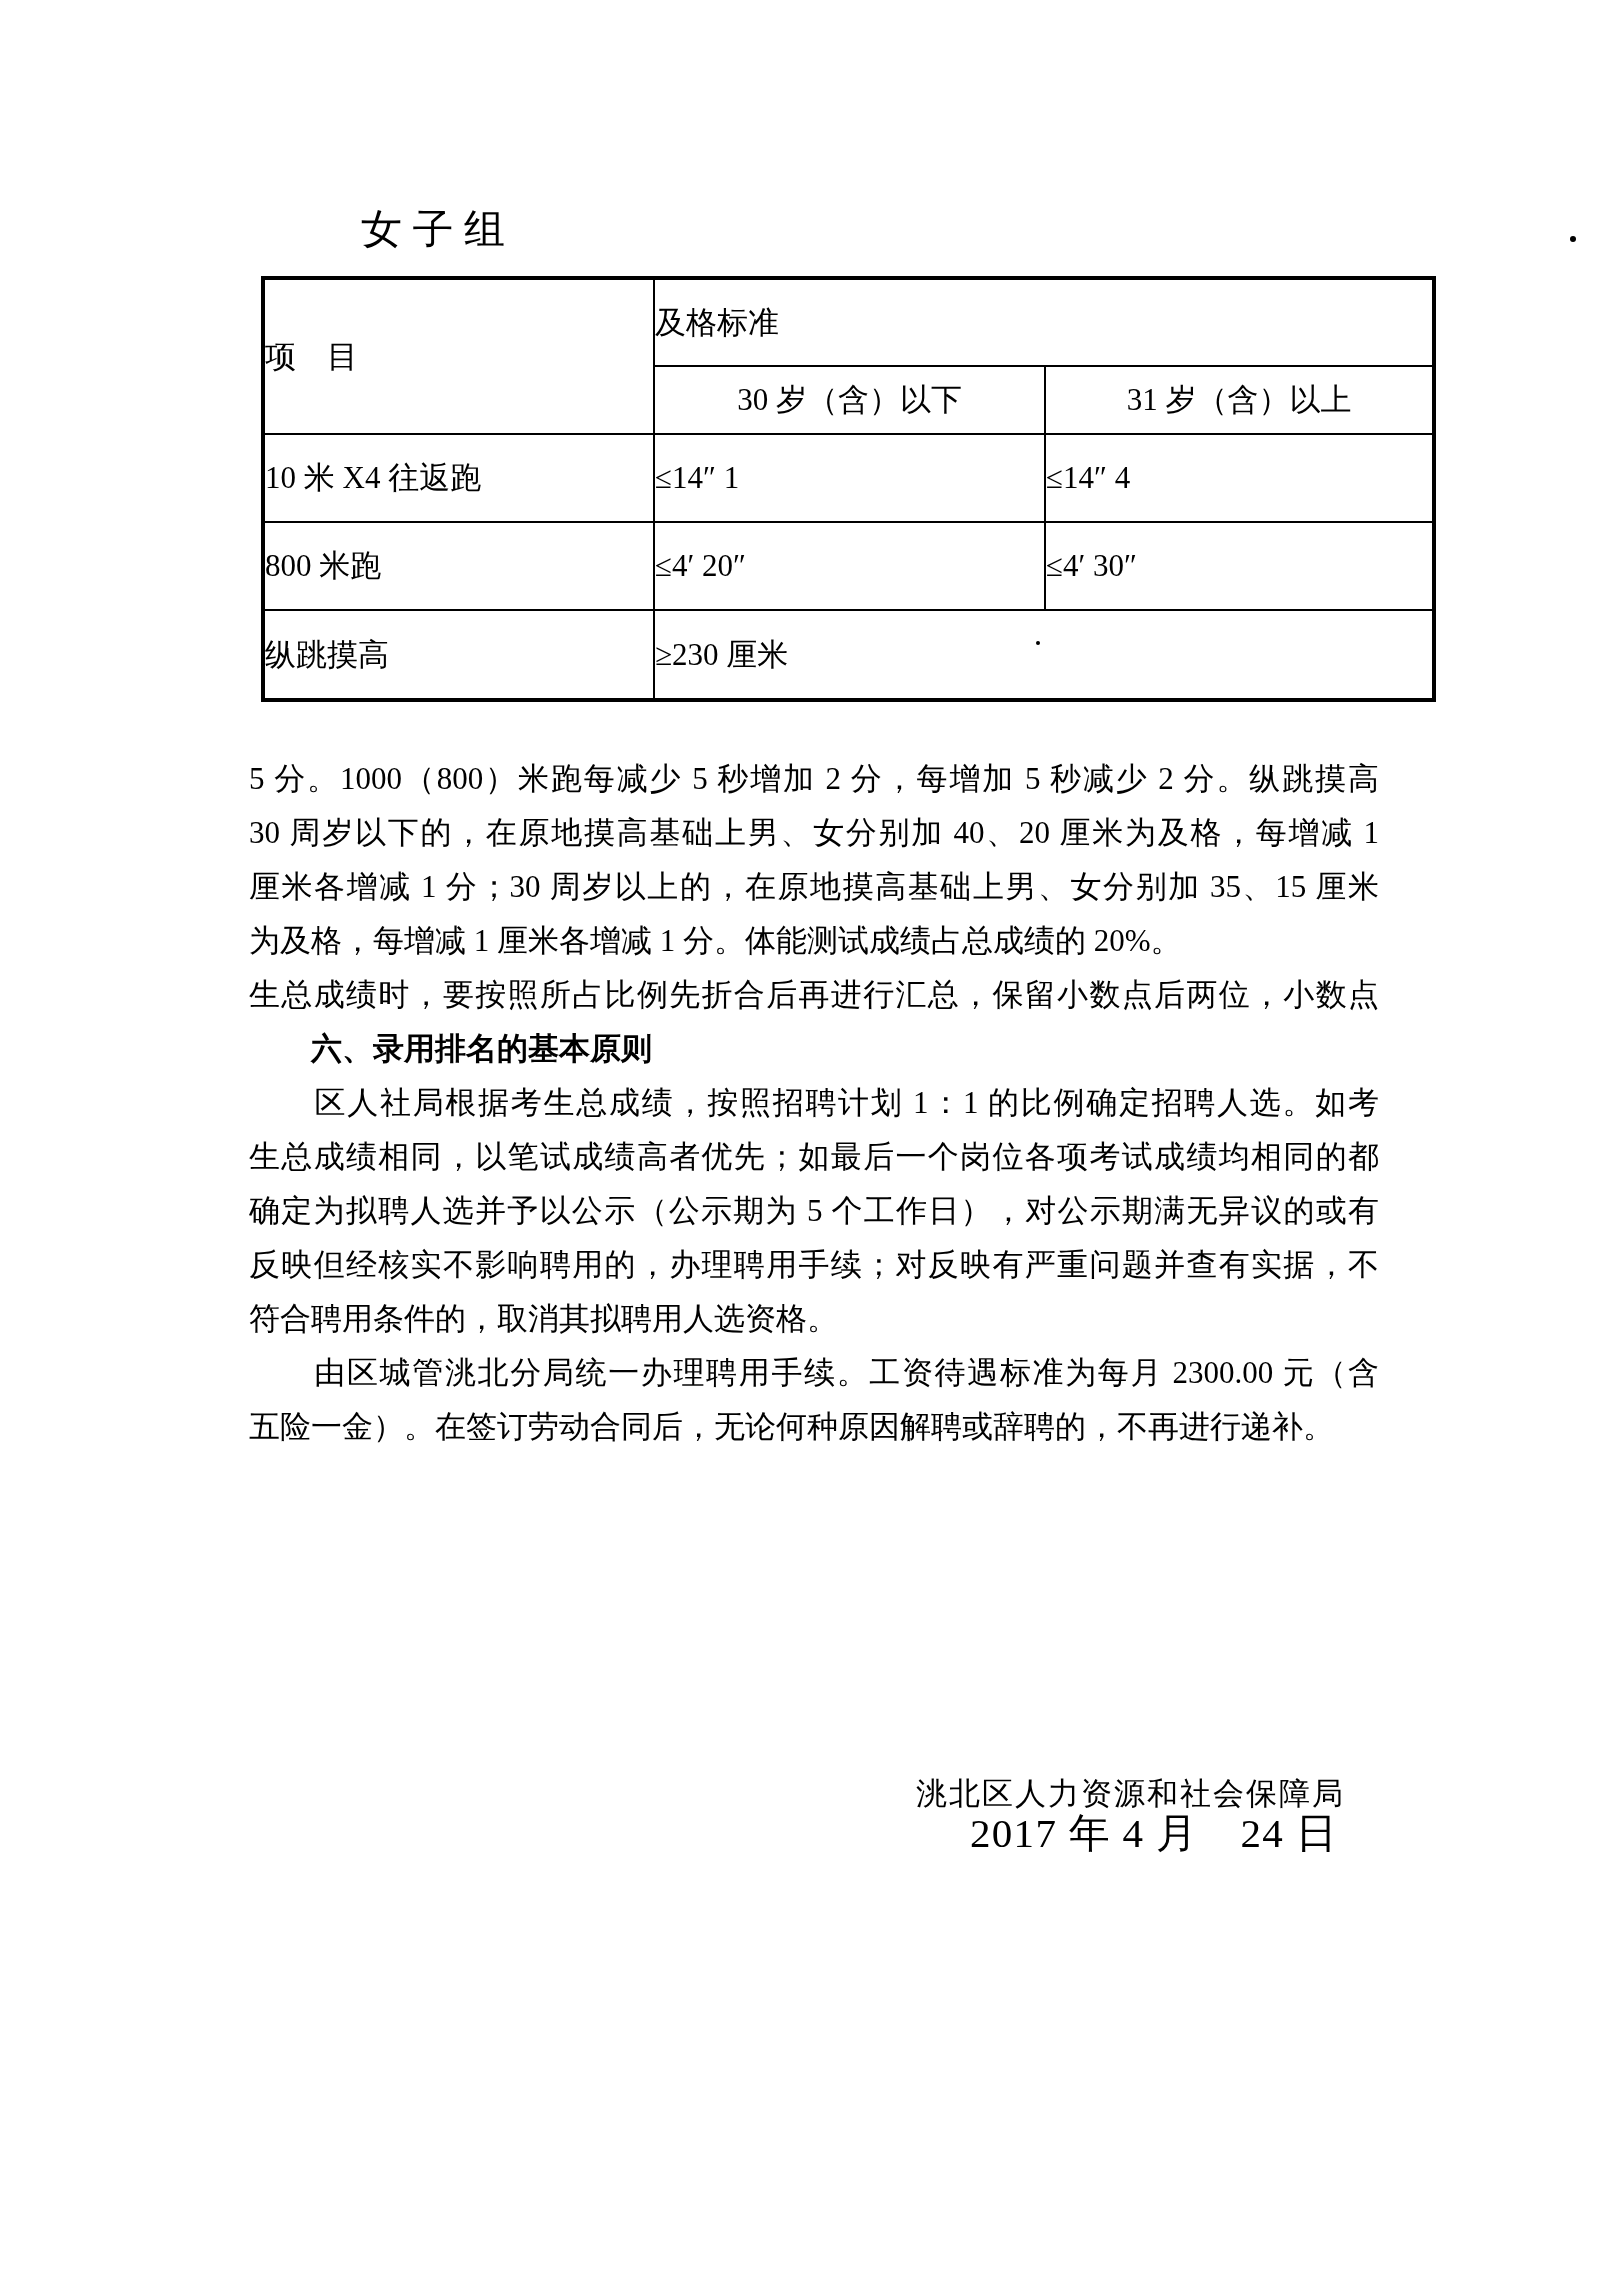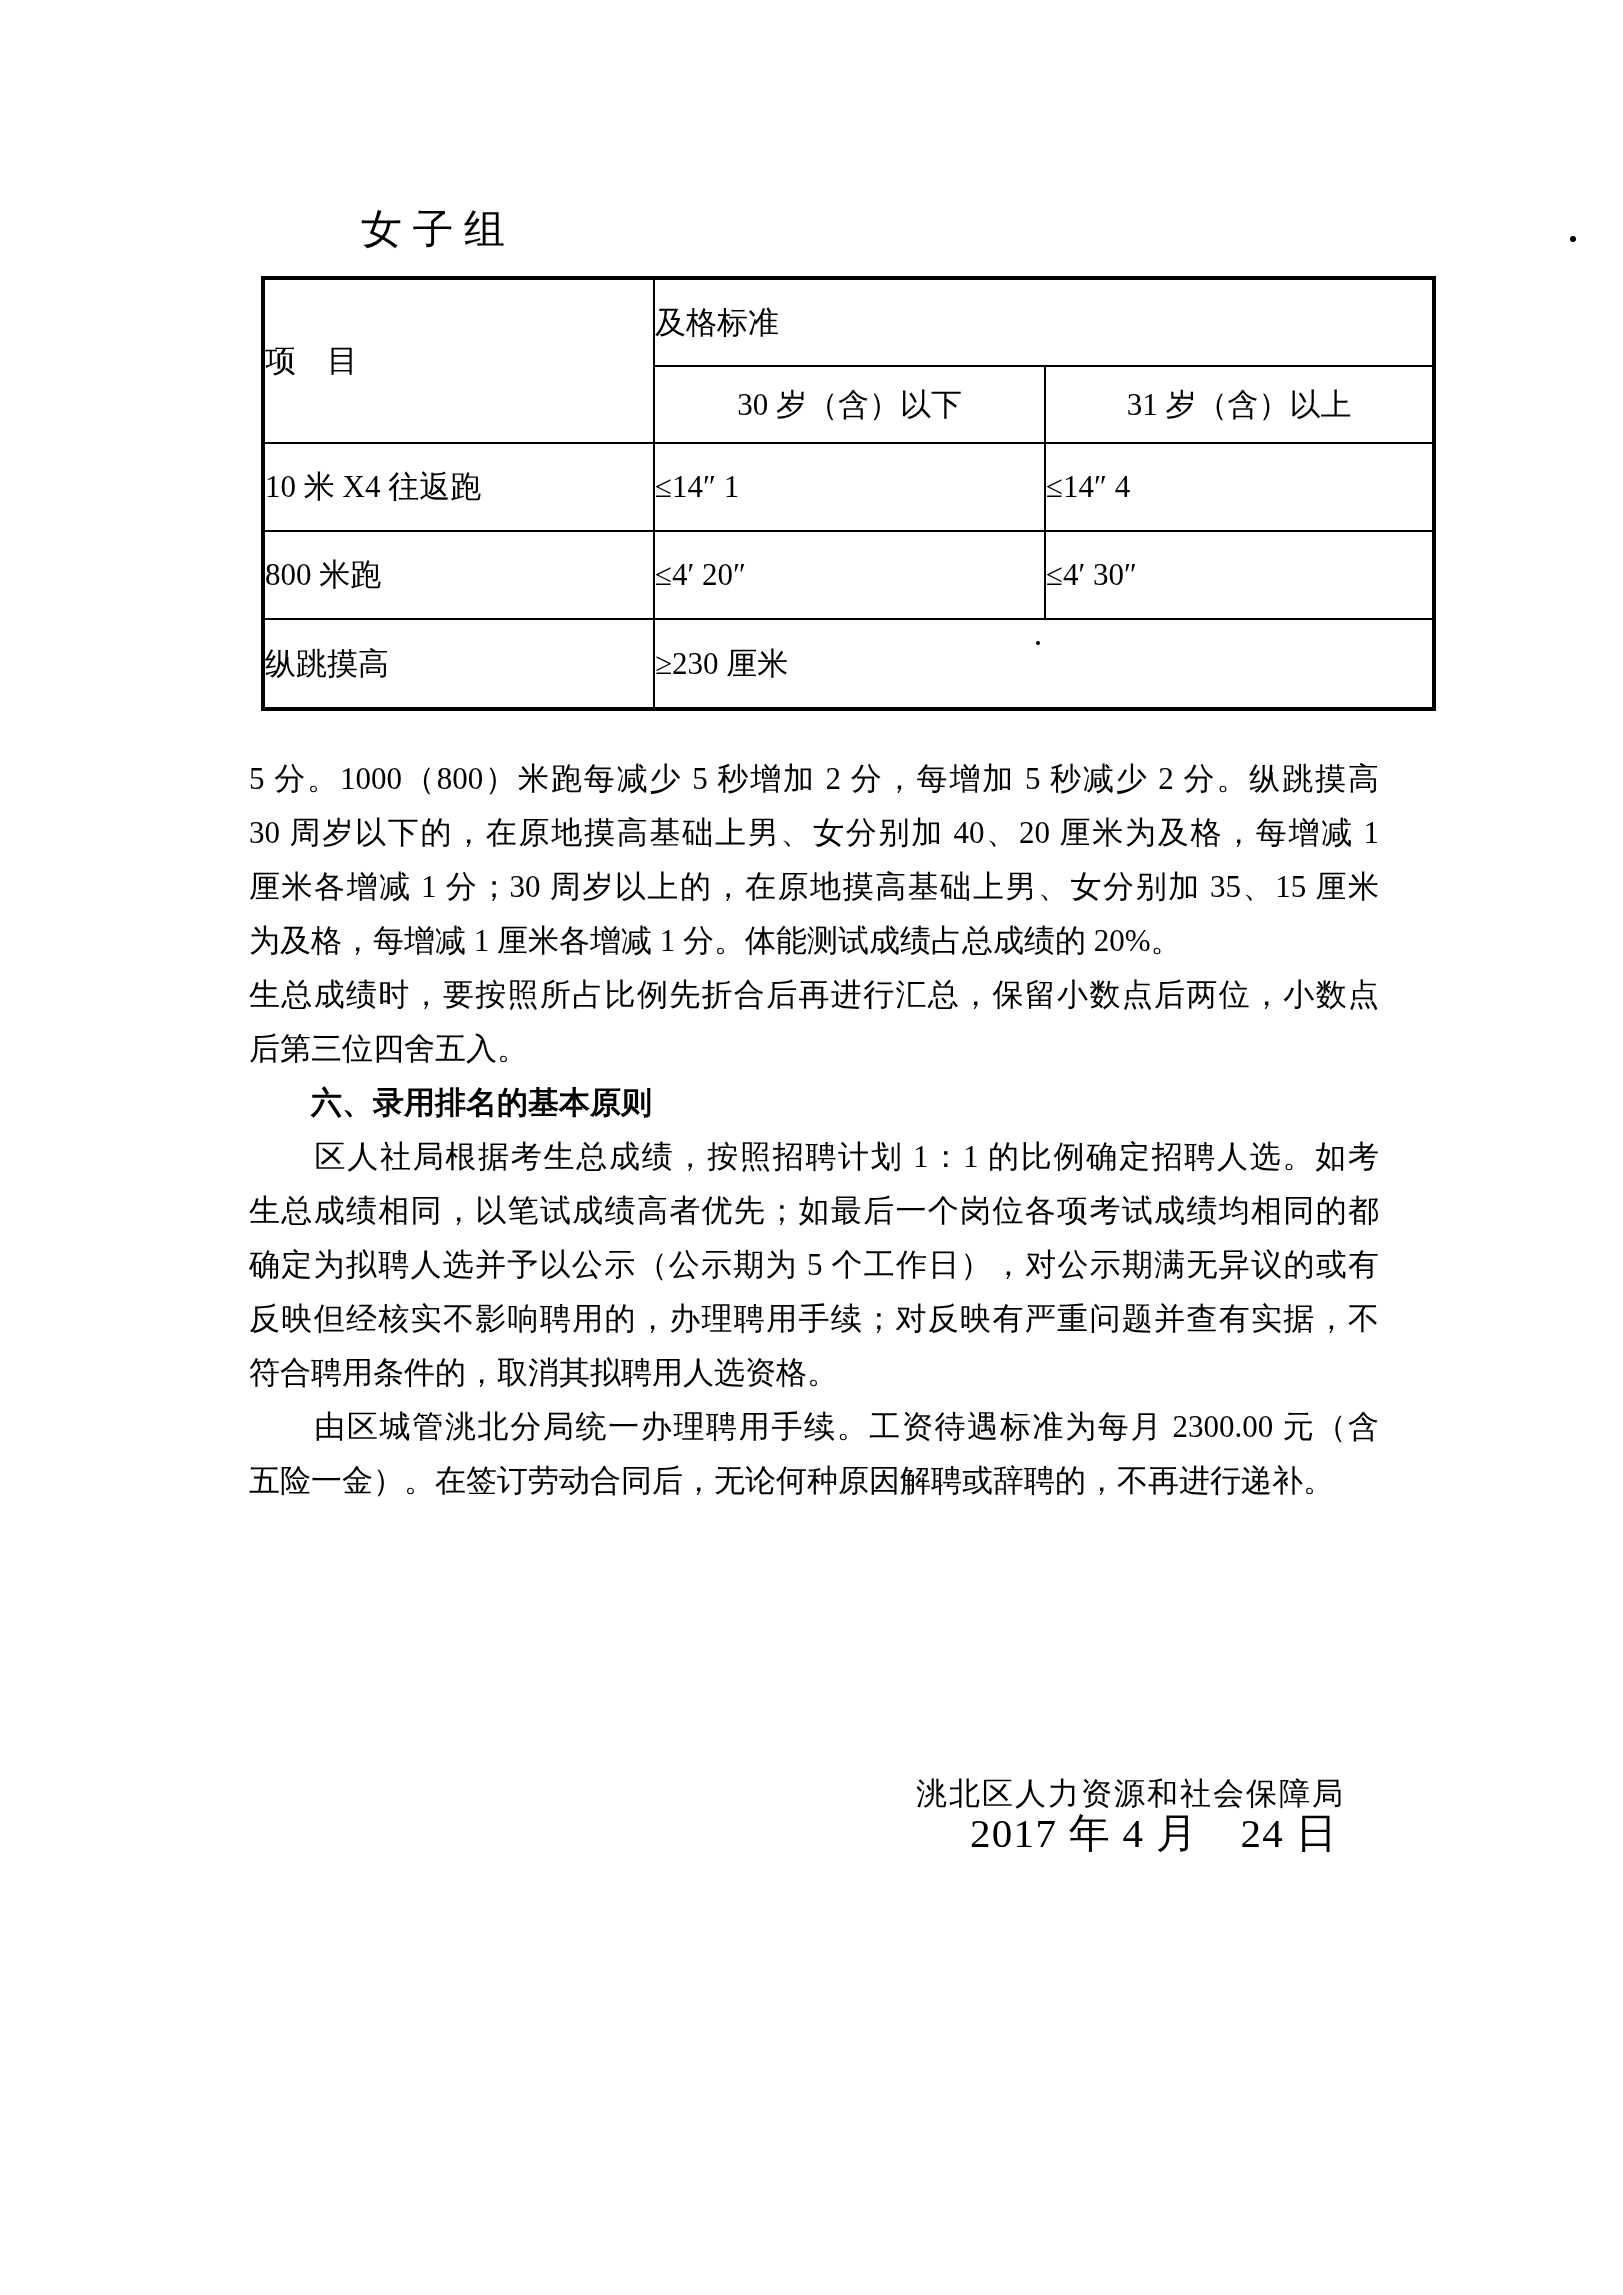--- a/index.html
+++ b/index.html
@@ -63,21 +63,21 @@
     <colgroup>
       <col style="width:391px">
         <col style="width:391px">
         <col style="width:389px">
     </colgroup>
     <tbody>
         <tr style="height:88px">
       <td class="item-head" rowspan="2">项　目</td>
       <td class="std-head" colspan="2">及格标准</td>
     </tr>
-    <tr style="height:77px">
+    <tr style="height:68px">
       <td class="age-head">30 岁（含）以下</td>
       <td class="age-head">31 岁（含）以上</td>
     </tr>
     <tr style="height:88px">
       <td class="item-cell">10 米 X4 往返跑</td>
       <td class="val-cell">≤14″ 1</td>
       <td class="val-cell">≤14″ 4</td>
     </tr>
     <tr style="height:88px">
       <td class="item-cell">800 米跑</td>
@@ -90,21 +90,20 @@
     </tr>
   </tbody>
     </table>
 
   <div class="body-text">
       <div class="line">5 分。1000（800）米跑每减少 5 秒增加 2 分，每增加 5 秒减少 2 分。纵跳摸高</div>
       <div class="line">30 周岁以下的，在原地摸高基础上男、女分别加 40、20 厘米为及格，每增减 1</div>
       <div class="line">厘米各增减 1 分；30 周岁以上的，在原地摸高基础上男、女分别加 35、15 厘米</div>
       <div class="line noj">为及格，每增减 1 厘米各增减 1 分。体能测试成绩占总成绩的 20%。</div>
       <div class="line">生总成绩时，要按照所占比例先折合后再进行汇总，保留小数点后两位，小数点</div>
-      <div class="line noj">后第三位四舍五入。</div>
       <div class="line hline noj">　　六、录用排名的基本原则</div>
       <div class="line">　　区人社局根据考生总成绩，按照招聘计划 1：1 的比例确定招聘人选。如考</div>
       <div class="line">生总成绩相同，以笔试成绩高者优先；如最后一个岗位各项考试成绩均相同的都</div>
       <div class="line">确定为拟聘人选并予以公示（公示期为 5 个工作日），对公示期满无异议的或有</div>
       <div class="line">反映但经核实不影响聘用的，办理聘用手续；对反映有严重问题并查有实据，不</div>
       <div class="line noj">符合聘用条件的，取消其拟聘用人选资格。</div>
       <div class="line">　　由区城管洮北分局统一办理聘用手续。工资待遇标准为每月 2300.00 元（含</div>
       <div class="line noj">五险一金）。在签订劳动合同后，无论何种原因解聘或辞聘的，不再进行递补。</div>
     </div>
 

